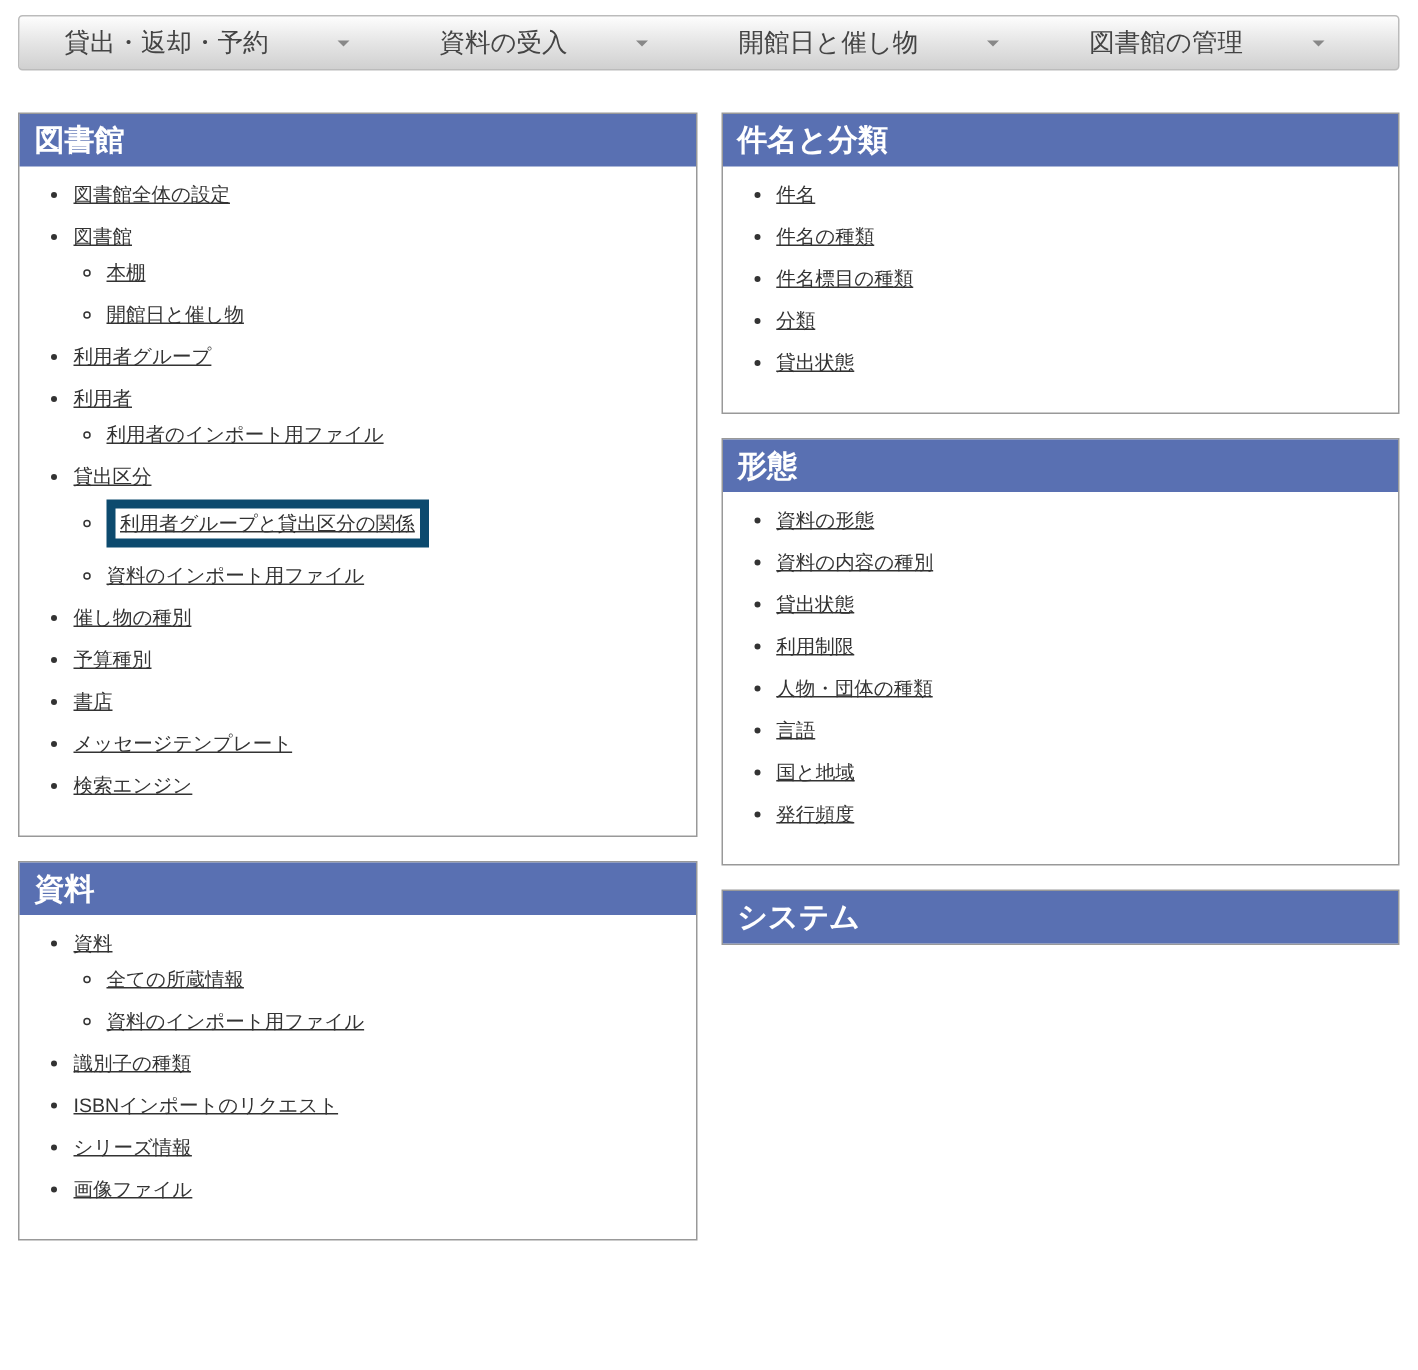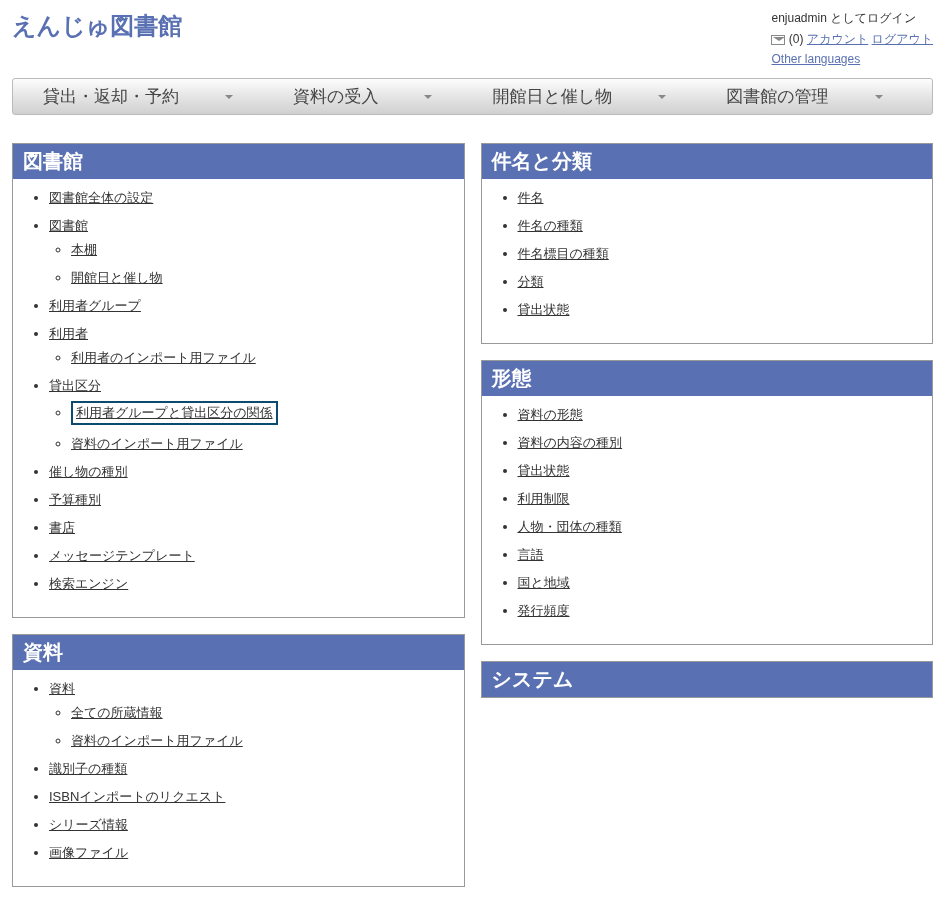--- a/index.html
+++ b/index.html
@@ -46,43 +46,28 @@
   color: #fff;
   font-size: 20px;
   font-weight: bold;
   padding: 4px 10px;
 }
 .panel-body { padding: 10px 10px 14px 10px; }
 ul { list-style: disc; padding-left: 26px; }
 ul ul { list-style: circle; padding-left: 22px; margin-top: 6px; }
 li { margin-bottom: 10px; }
 li a { color: #333; font-size: 13px; }
-.highlight { border: 2px solid #0c4a6e; padding: 1px 3px; display: inline-block; }
+.highlight { border: 6px solid #0c4a6e; padding: 1px 3px; display: inline-block; }
 
 .footer { margin-top: 10px; font-size: 12px; color: #333; line-height: 1.6; }
 </style>
 </head>
 <body>
 
 <div class="container">
-  <div class="header">
-    <div class="title">えんじゅ図書館</div>
-    <div class="userbox">
-      <div class="userbox-row">enjuadmin としてログイン</div>
-      <div class="userbox-row">
-        <span class="mail-icon"></span>
-        <span>(0)</span>
-        <a href="#">アカウント</a>
-        <a href="#">ログアウト</a>
-      </div>
-      <div class="userbox-row">
-        <a href="#">Other languages</a>
-      </div>
-    </div>
-  </div>
 
   <div class="menubar">
     <div class="menu-item">
         <span>貸出・返却・予約</span>
         <span class="caret"></span>
       </div>
     <div class="menu-item">
         <span>資料の受入</span>
         <span class="caret"></span>
       </div>

